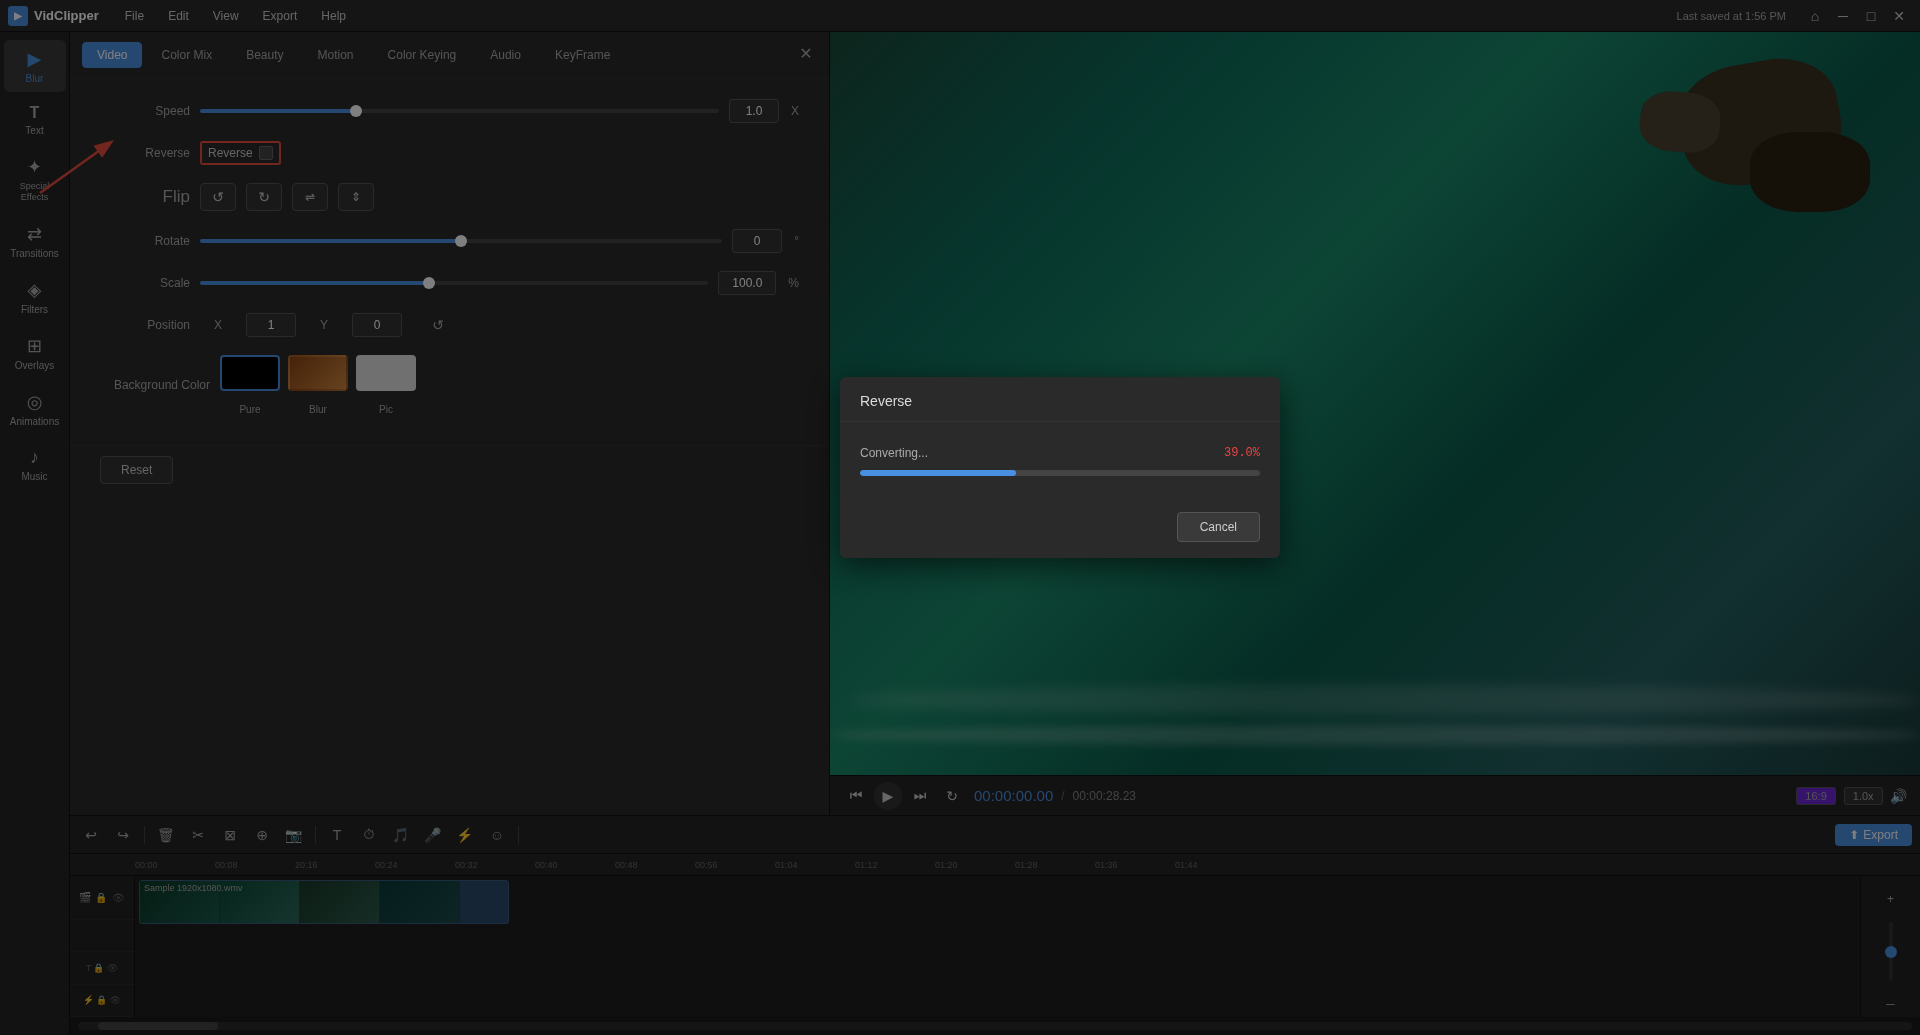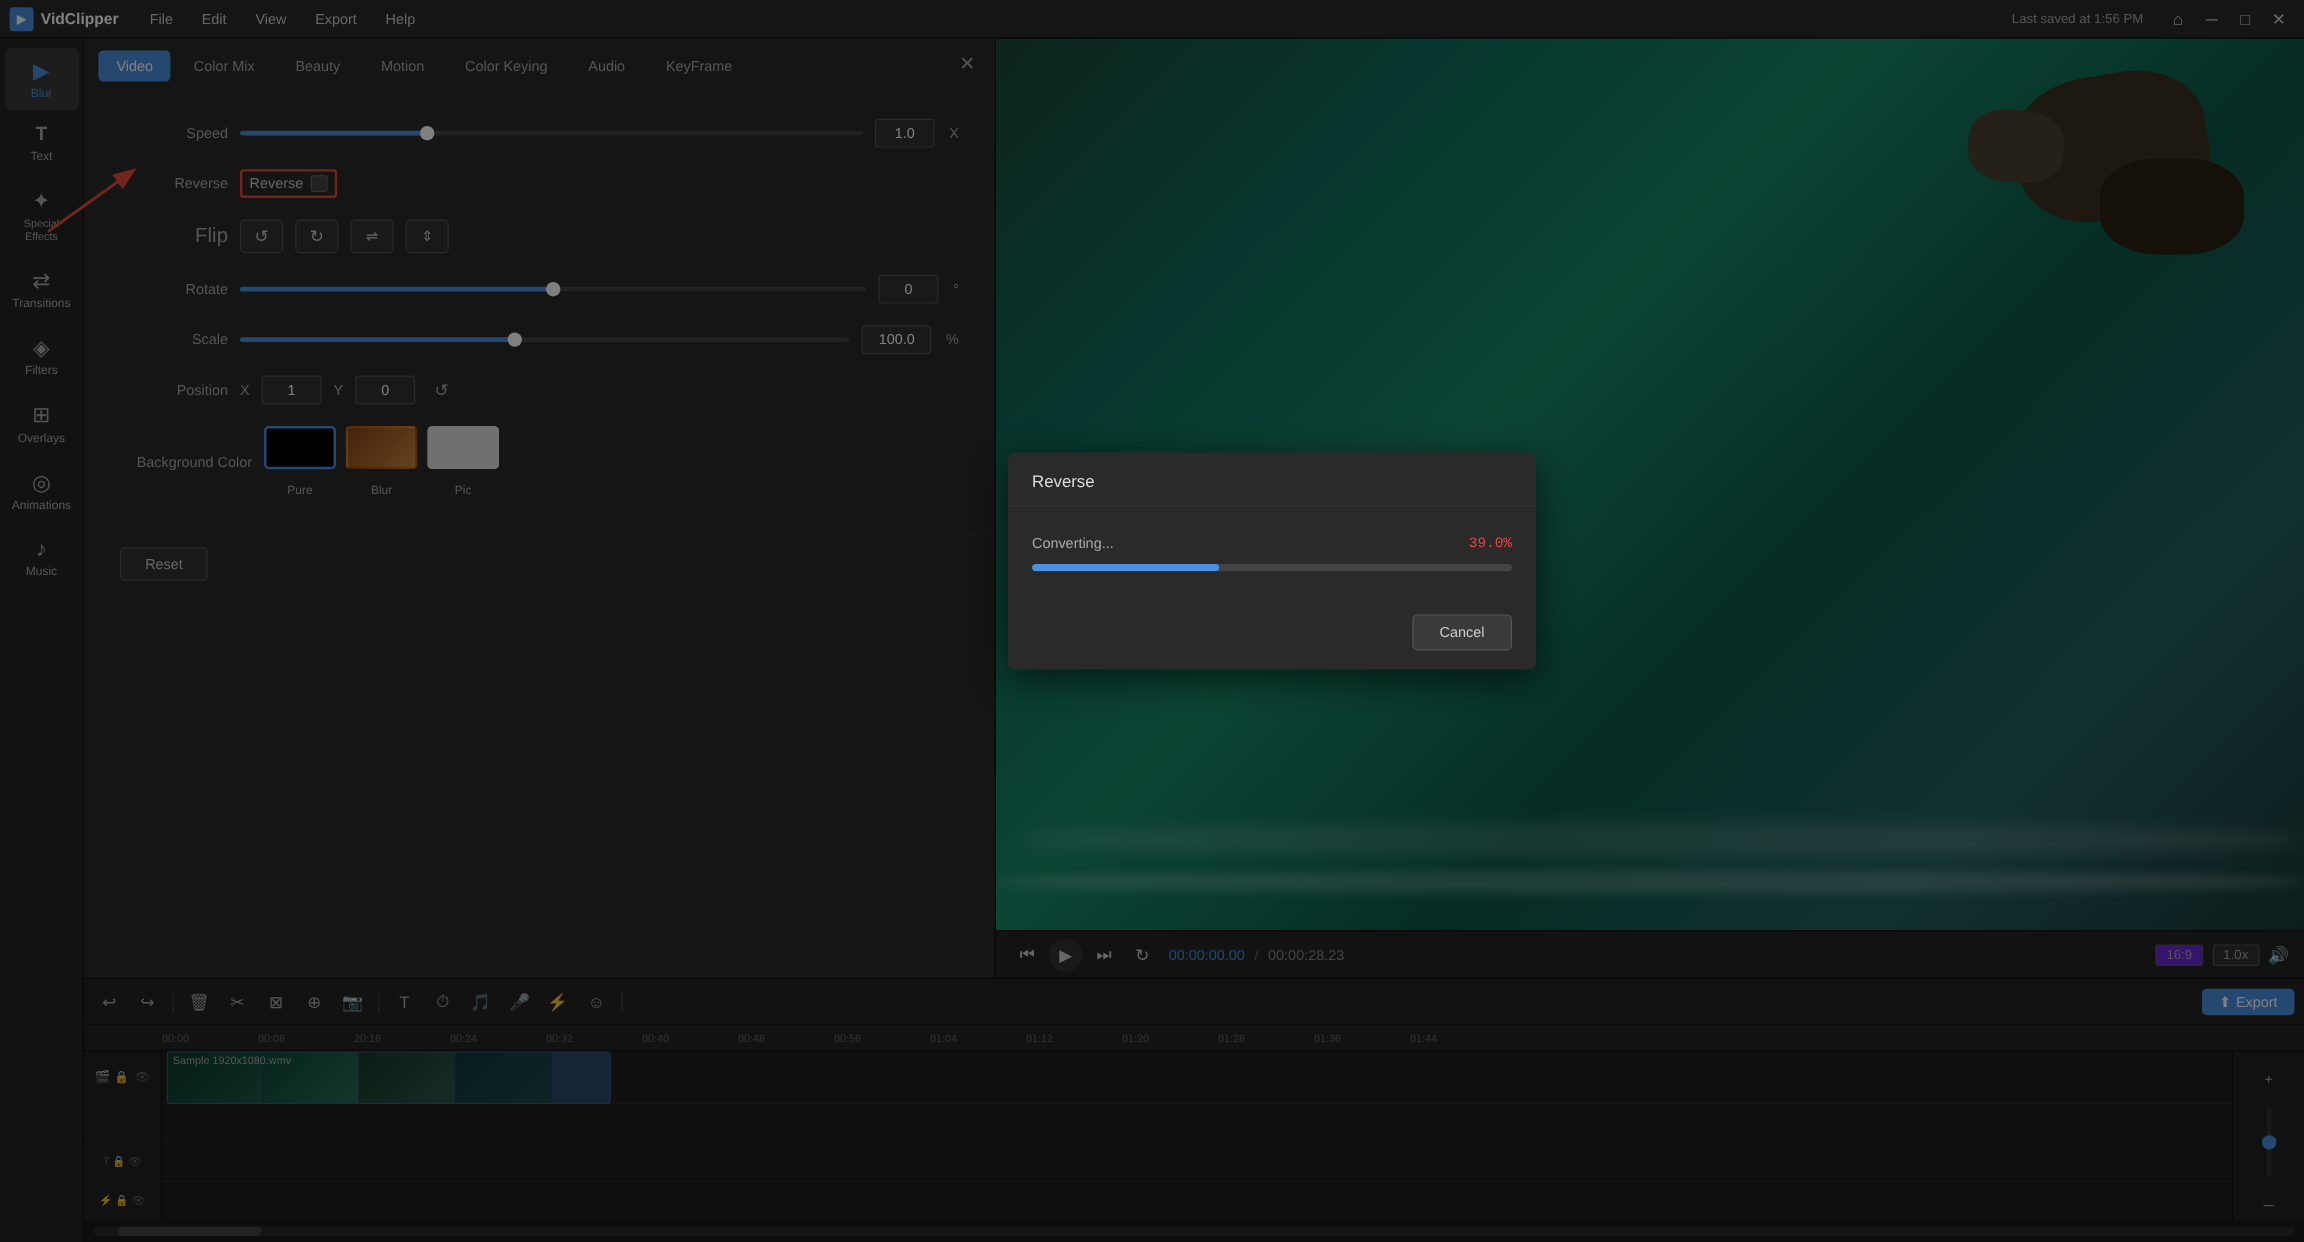--- a/index.html
+++ b/index.html
@@ -63,21 +63,21 @@
 
     
     .flip-row { display: flex; align-items: center; margin-bottom: 18px; }
     .flip-label { width: 90px; text-align: right; color: #aaa; font-size: 17px; margin-right: 10px; }
     .flip-buttons { display: flex; gap: 10px; }
     .flip-btn { width: 36px; height: 28px; background: #333; border: 1px solid #555; border-radius: 4px; color: #ccc; cursor: pointer; display: flex; align-items: center; justify-content: center; font-size: 14px; }
 
     
     
     
-    .pos-row { display: flex; align-items: center; margin-bottom: 18px; gap: 10px; }
+    .pos-row { display: flex; align-items: center; margin-bottom: 18px; gap: 24px; }
     .pos-input { width: 50px; height: 24px; background: #333; border: 1px solid #555; color: #fff; text-align: center; border-radius: 3px; font-size: 12px; }
     .pos-xy-label { color: #aaa; font-size: 12px; }
     .reset-btn { width: 24px; height: 24px; background: transparent; border: none; color: #aaa; cursor: pointer; font-size: 14px; }
 
     
     .bg-row { display: flex; align-items: center; margin-bottom: 10px; }
     .bg-label { width: 110px; text-align: right; color: #aaa; font-size: 12px; margin-right: 10px; }
     .bg-options { display: flex; gap: 8px; }
     .bg-color-box { width: 60px; height: 36px; border-radius: 4px; cursor: pointer; border: 2px solid transparent; }
     .bg-color-box.selected { border-color: #4a90e2; }
@@ -85,21 +85,21 @@
     .bg-option-label { font-size: 10px; color: #aaa; }
 
     
     #preview-panel { flex: 1; background: #1a1a1a; display: flex; flex-direction: column; }
     .preview-video { flex: 1; background: #000; position: relative; overflow: hidden; }
     .preview-ocean { width: 100%; height: 100%; background: linear-gradient(135deg, #1a4a3a 0%, #0d6b5a 20%, #1a8a6a 40%, #0a5a4a 60%, #246060 80%, #1a3a3a 100%); position: relative; }
     
     .rock { position: absolute; background: #4a3a2a; border-radius: 40%; }
 
     .preview-controls { height: 40px; background: #252525; display: flex; align-items: center; padding: 0 12px; gap: 8px; border-top: 1px solid #111; }
-    .time-display { color: #4a90e2; font-size: 12px; }
+    .time-display { color: #4a90e2; font-size: 15px; }
     .time-sep { color: #666; }
     .time-total { color: #888; font-size: 12px; }
     .preview-spacer { flex: 1; }
     .aspect-badge { background: #6d28d9; border: 1px solid #555; border-radius: 3px; padding: 2px 8px; font-size: 11px; color: #aaa; }
     .zoom-badge { background: #333; border: 1px solid #555; border-radius: 3px; padding: 2px 8px; font-size: 11px; color: #aaa; }
     .vol-icon { color: #aaa; font-size: 14px; }
     .play-controls { display: flex; gap: 4px; align-items: center; }
     .play-btn { width: 28px; height: 28px; background: transparent; border: none; color: #ccc; cursor: pointer; font-size: 14px; display: flex; align-items: center; justify-content: center; border-radius: 3px; }
     .play-btn.primary { background: #333; border-radius: 50%; }
 
@@ -405,21 +405,21 @@
             <span style="font-size:9px;color:#666;">🔒</span>
             <span style="font-size:9px;color:#666;">👁</span>
           </div>
           <div style="height:38px;border-bottom:1px solid #2a2a2a;display:flex;align-items:center;justify-content:center;gap:2px;">
             <span style="font-size:9px;color:#666;">⚡</span>
             <span style="font-size:9px;color:#666;">🔒</span>
             <span style="font-size:9px;color:#666;">👁</span>
           </div>
         </div>
 
-        <div style="flex:1;display:flex;flex-direction:column;overflow:hidden;position:relative;">
+        <div style="flex:1;display:flex;overflow:hidden;position:relative;">
 
           <div class="video-track">
             <div class="video-clip" style="width:370px;left:4px;">
               <span class="clip-label">Sample 1920x1080.wmv</span>
               <div class="clip-thumb">
                 <div class="clip-thumb-seg" style="background:linear-gradient(135deg,#0a3a2a,#1a5a4a);"></div>
                 <div class="clip-thumb-seg" style="background:linear-gradient(135deg,#0a4a3a,#2a6a5a);"></div>
                 <div class="clip-thumb-seg" style="background:linear-gradient(135deg,#1a3a2a,#2a5a4a);"></div>
                 <div class="clip-thumb-seg" style="background:linear-gradient(135deg,#0a3a3a,#1a4a4a);"></div>
               </div>

